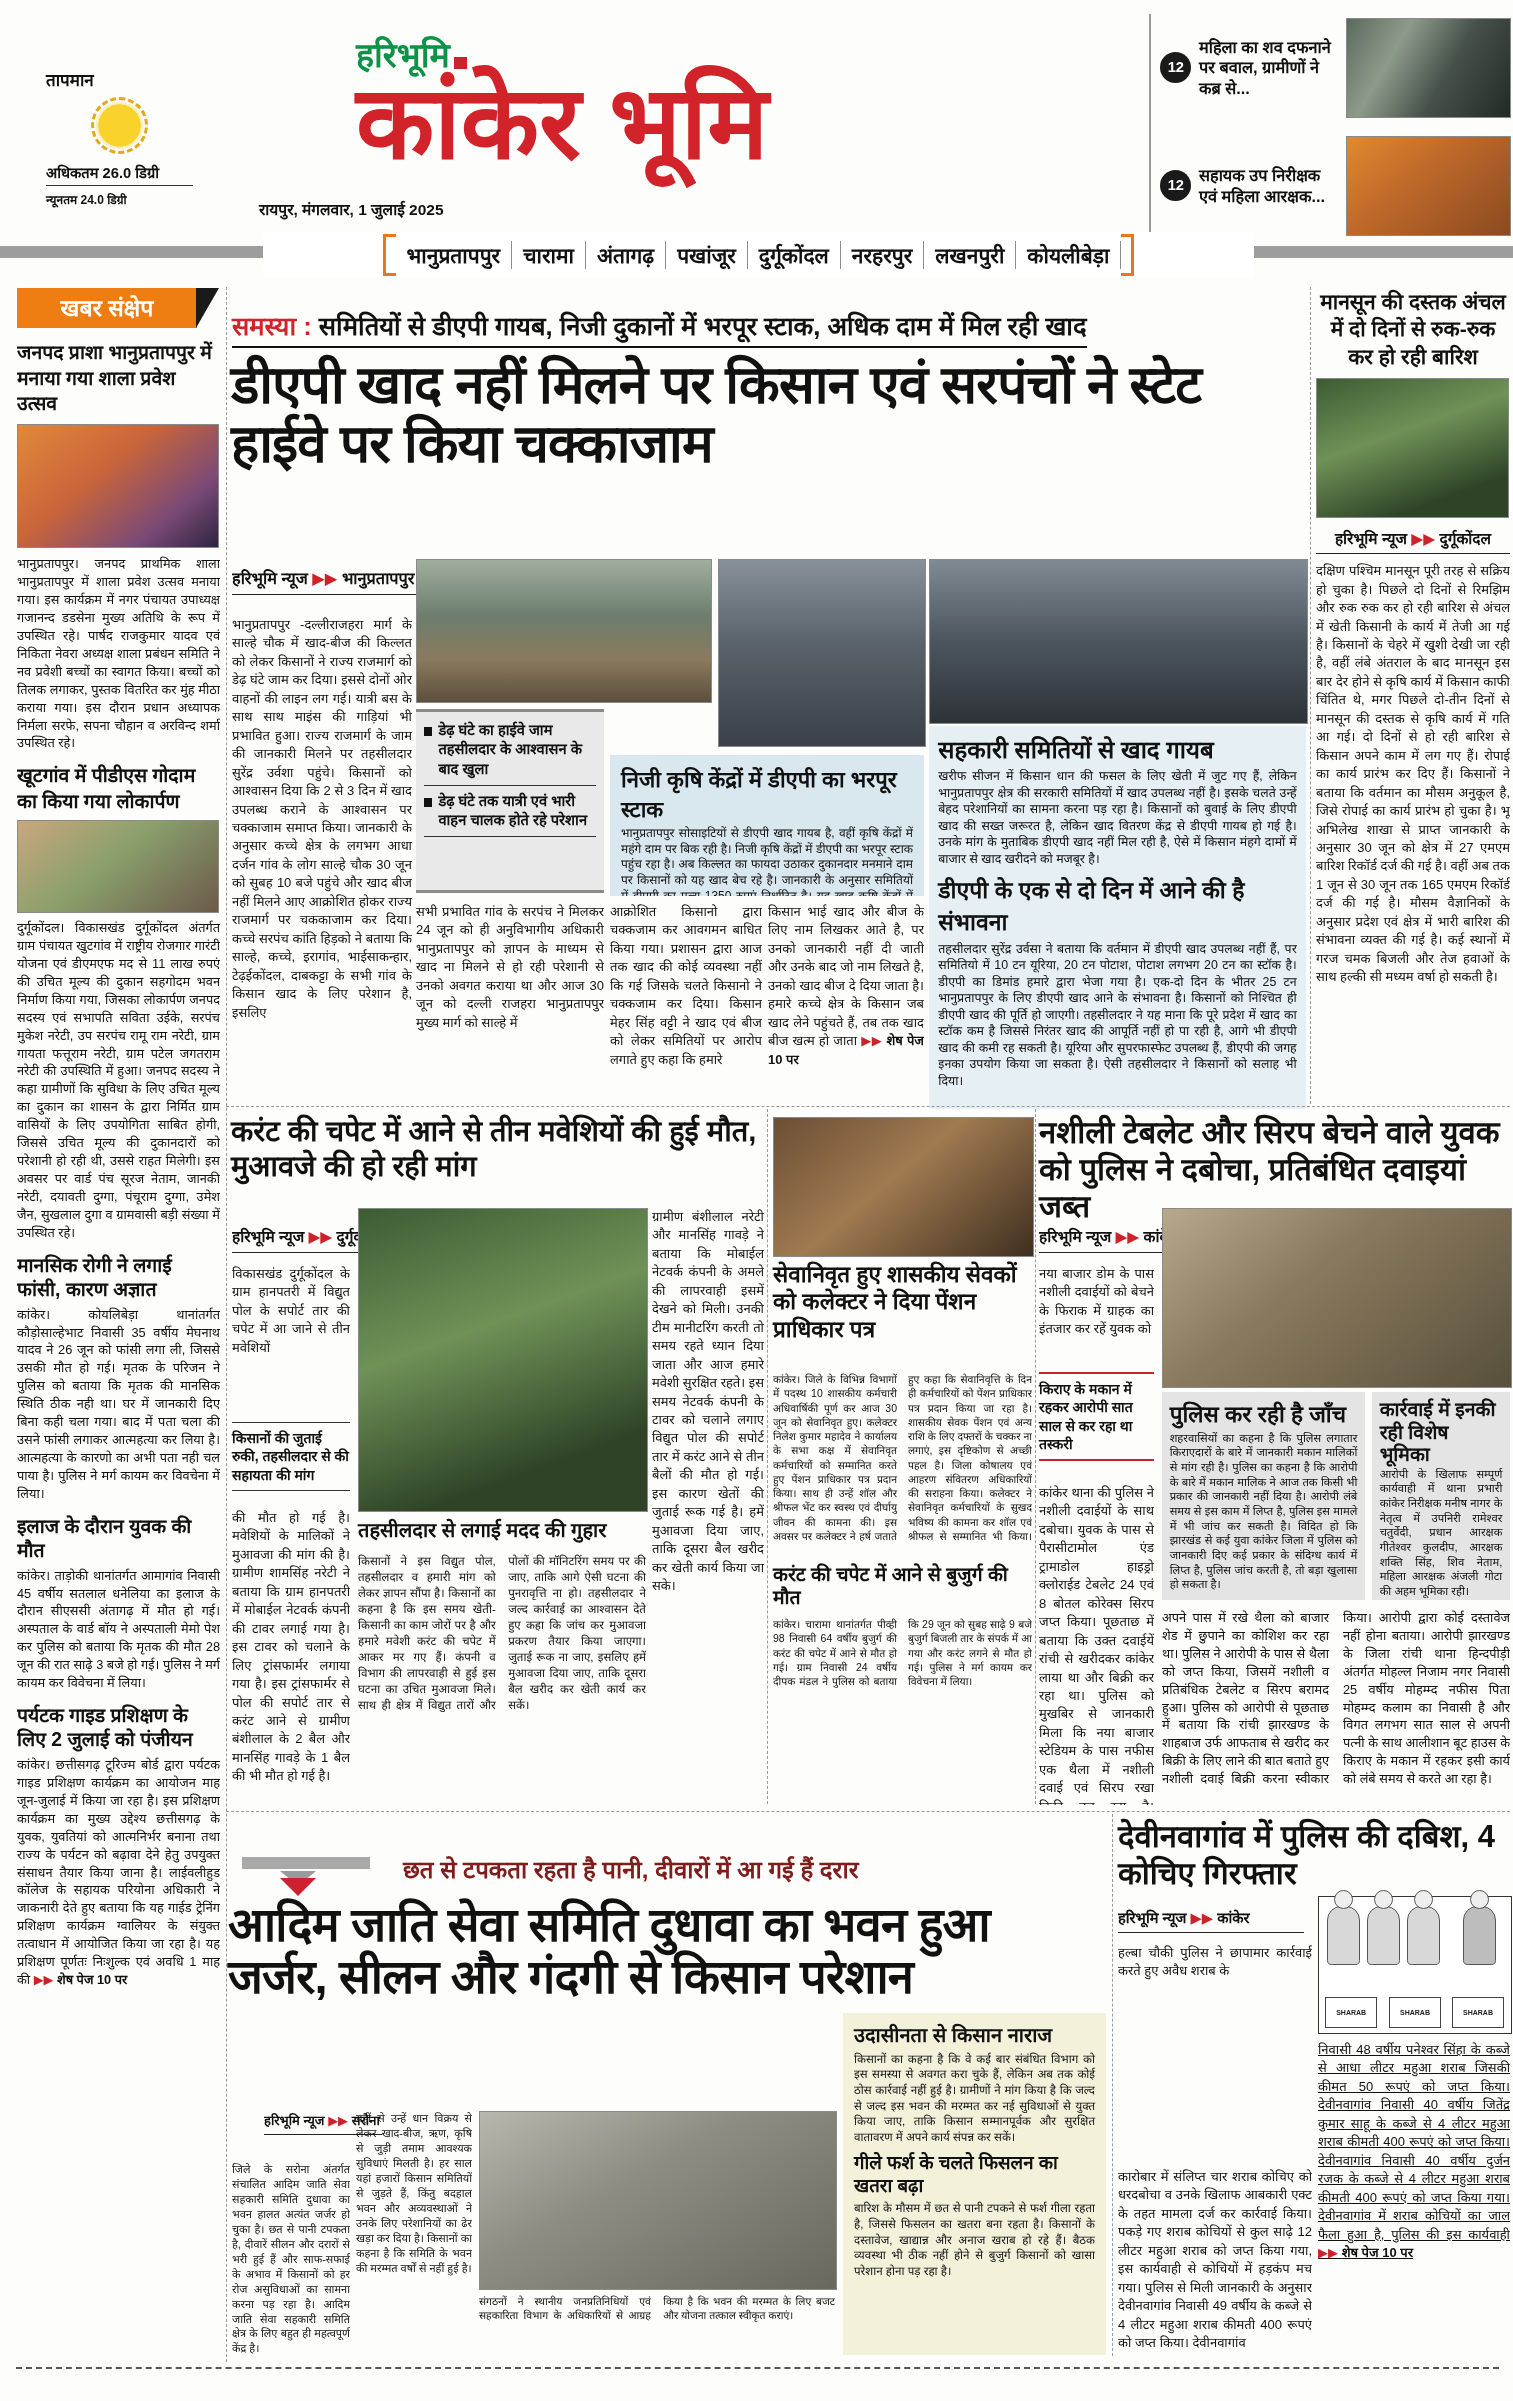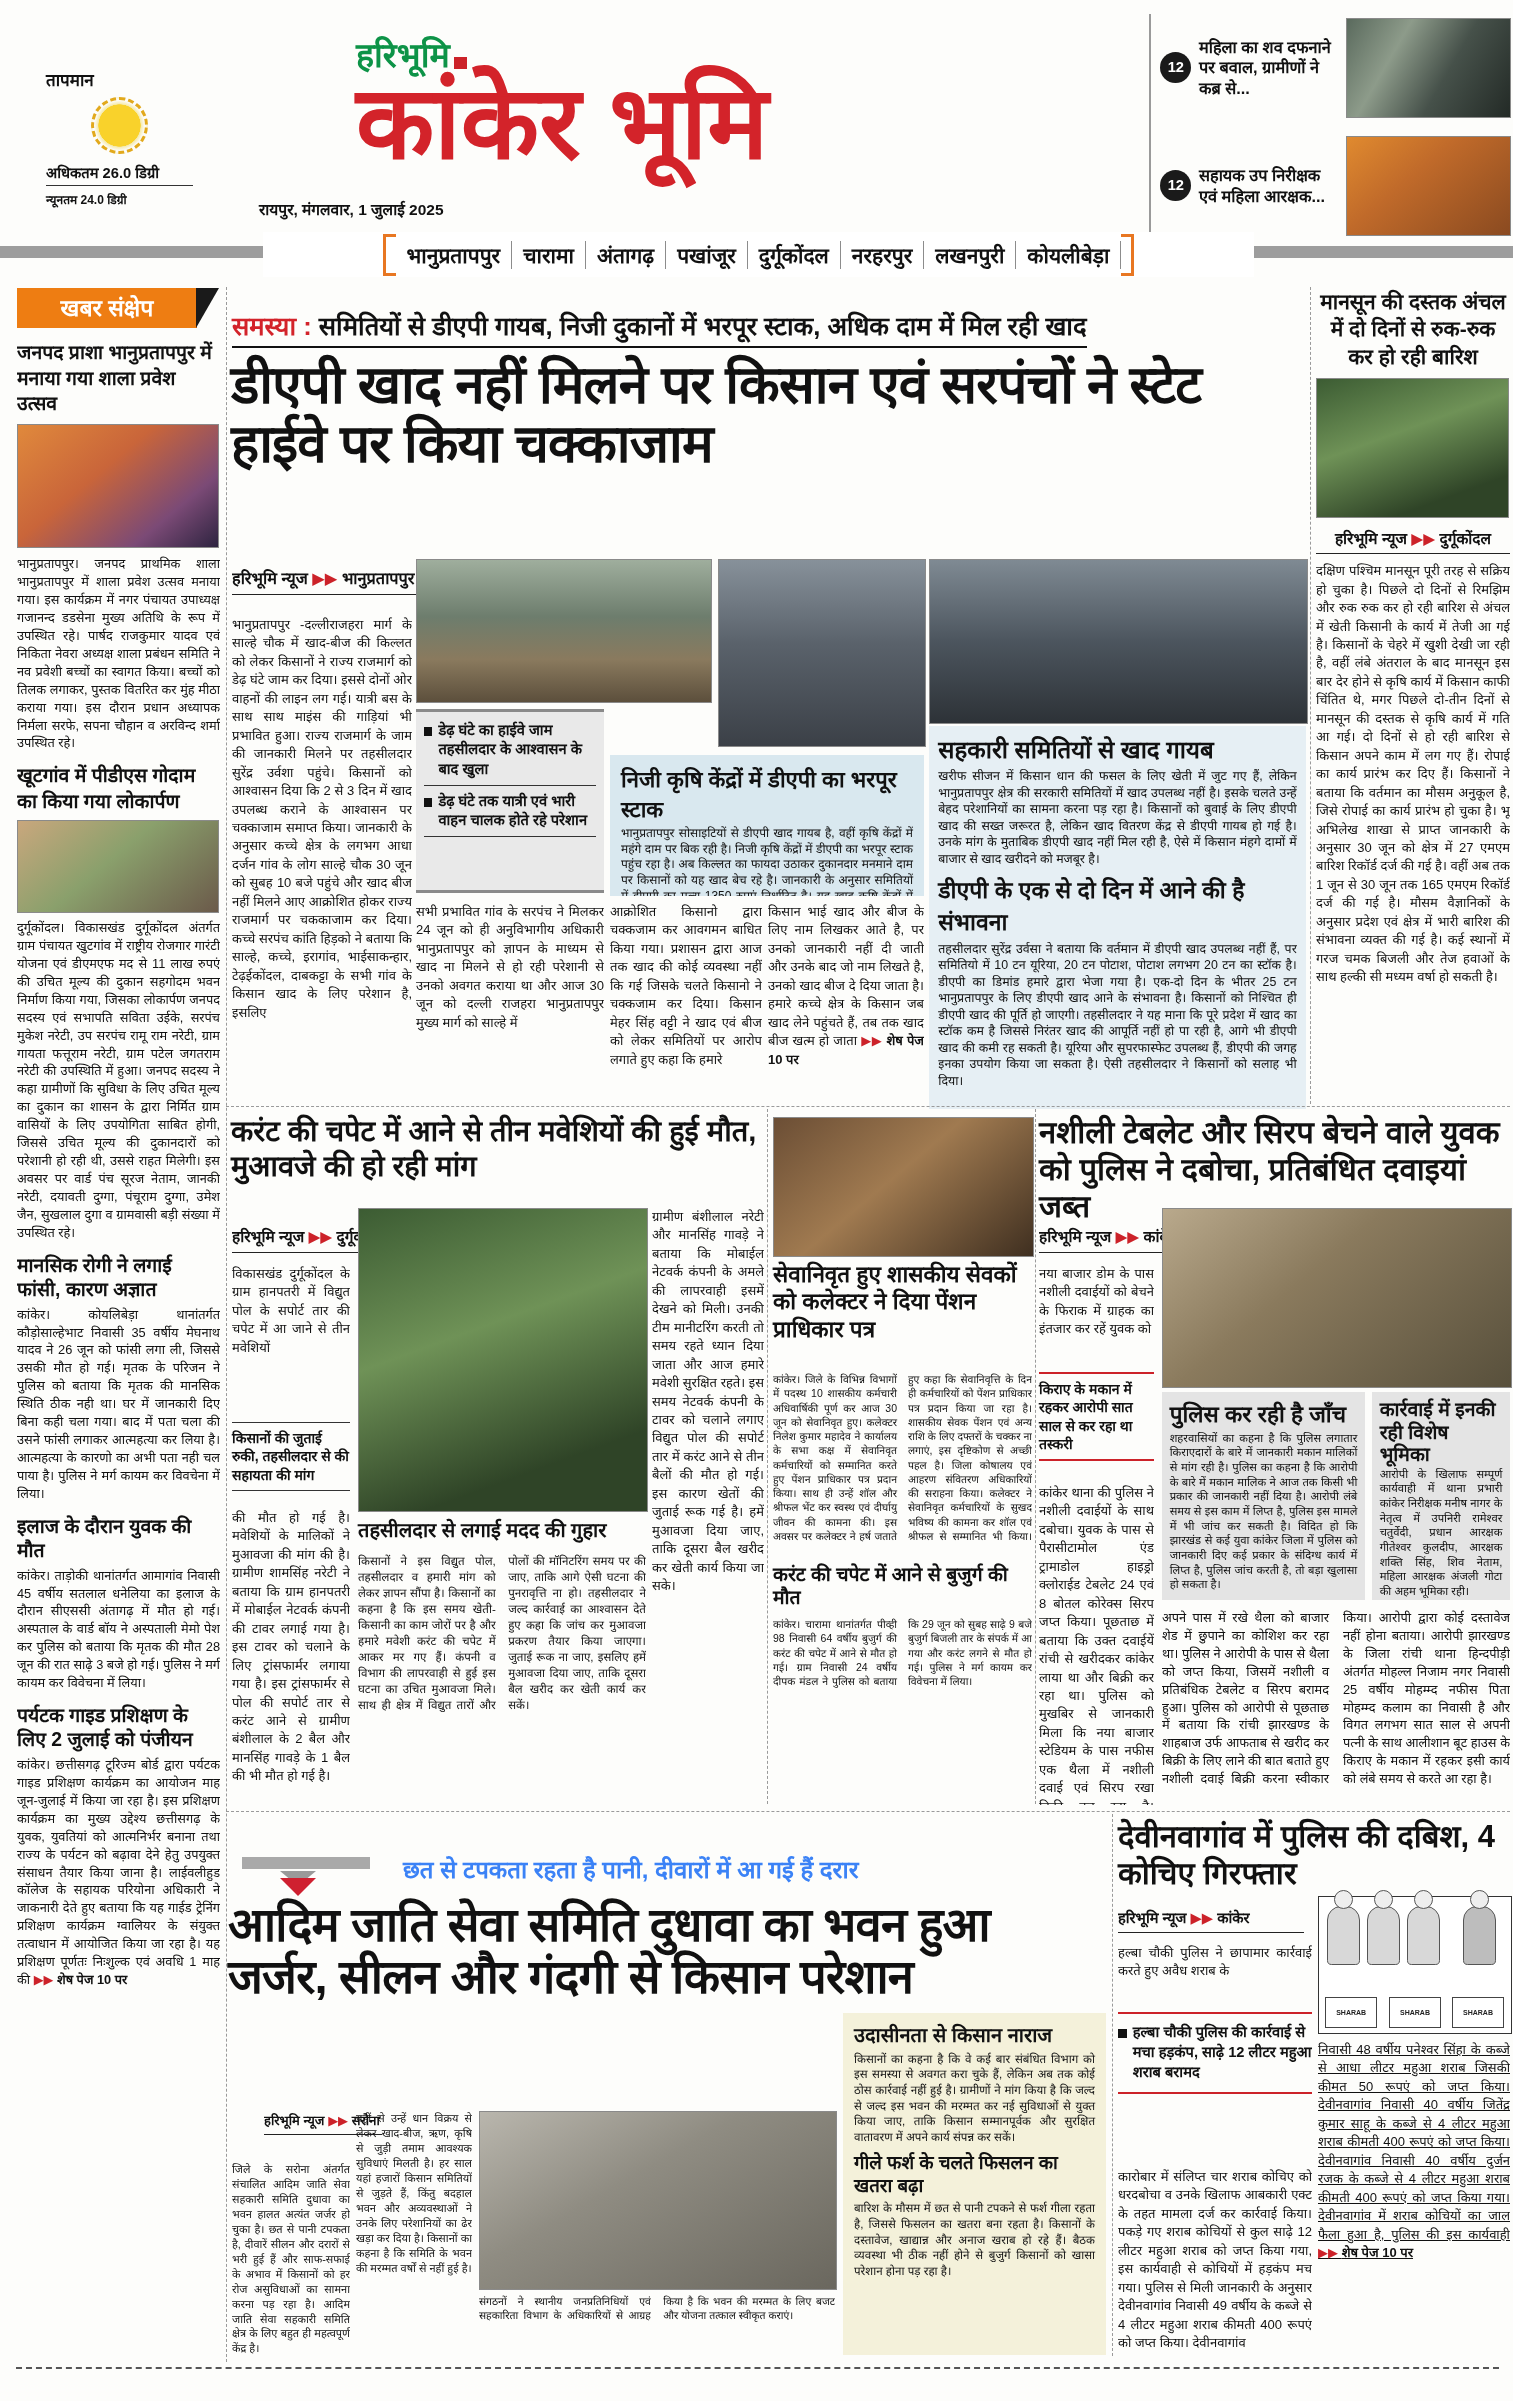--- a/index.html
+++ b/index.html
@@ -231,21 +231,21 @@
   <div class="ab jt ovh" style="left:1162px;top:1609px;width:348px;height:195px;column-count:2;column-gap:14px;font-size:12.8px;line-height:1.4;">अपने पास में रखे थैला को बाजार शेड में छुपाने का कोशिश कर रहा था। पुलिस ने आरोपी के पास से थैला को जप्त किया, जिसमें नशीली व प्रतिबंधिक टेबलेट व सिरप बरामद हुआ। पुलिस को आरोपी से पूछताछ में बताया कि रांची झारखण्ड के शाहबाज उर्फ आफताब से खरीद कर बिक्री के लिए लाने की बात बताते हुए नशीली दवाई बिक्री करना स्वीकार किया। आरोपी द्वारा कोई दस्तावेज नहीं होना बताया। आरोपी झारखण्ड के जिला रांची थाना हिन्दपीड़ी अंतर्गत मोहल्ल निजाम नगर निवासी 25 वर्षीय मोहम्म्द नफीस पिता मोहम्म्द कलाम का निवासी है और विगत लगभग सात साल से अपनी पत्नी के साथ आलीशान बूट हाउस के किराए के मकान में रहकर इसी कार्य को लंबे समय से करते आ रहा है।</div>
 
   <div class="ab dashh" style="left:226px;top:1811px;width:1284px;"></div>
   <div class="ab dashv" style="left:1112px;top:1814px;height:542px;"></div>
 
   <div class="ab" style="left:242px;top:1857px;width:128px;height:11.6px;background:#a9a9a9;"></div>
   <div class="ab" style="left:280px;top:1871px;">
     <div class="vtri" style="border-top:15.5px solid #9a9a9a;"></div>
     <div class="vtri" style="border-top:18.6px solid #cf2030;margin-top:-7.7px;"></div>
   </div>
-  <div class="ab bold" style="left:403px;top:1852px;width:627px;font-size:24px;color:#3b82f6;">छत से टपकता रहता है पानी, दीवारों में आ गई हैं दरार</div>
+  <div class="ab bold" style="left:403px;top:1852px;width:627px;font-size:24px;color:#7f1d1d;">छत से टपकता रहता है पानी, दीवारों में आ गई हैं दरार</div>
   <div class="ab bold" style="left:228px;top:1899px;width:782px;font-size:47px;line-height:1.1;letter-spacing:-0.8px;">आदिम जाति सेवा समिति दुधावा का भवन हुआ जर्जर, सीलन और गंदगी से किसान परेशान</div>
   <div class="ab byline" style="left:232px;top:2111px;width:118px;font-size:13px;white-space:normal;margin-left:32px;">
     <span>हरिभूमि न्यूज</span>
     <span class="arrows">▶▶</span>
     <span>सरोना</span>
   </div>
   <div class="ab jt ovh" style="left:232px;top:2162px;width:118px;height:194px;font-size:11px;line-height:1.36;">जिले के सरोना अंतर्गत संचालित आदिम जाति सेवा सहकारी समिति दुधावा का भवन हालत अत्यंत जर्जर हो चुका है। छत से पानी टपकता है, दीवारें सीलन और दरारों से भरी हुई हैं और साफ-सफाई के अभाव में किसानों को हर रोज असुविधाओं का सामना करना पड़ रहा है। आदिम जाति सेवा सहकारी समिति क्षेत्र के लिए बहुत ही महत्वपूर्ण केंद्र है।</div>
   <div class="ab jt ovh" style="left:356px;top:2111px;width:116px;height:245px;font-size:11px;line-height:1.36;">यहीं से उन्हें धान विक्रय से लेकर खाद-बीज, ऋण, कृषि से जुड़ी तमाम आवश्यक सुविधाएं मिलती है। हर साल यहां हजारों किसान समितियों से जुड़ते हैं, किंतु बदहाल भवन और अव्यवस्थाओं ने उनके लिए परेशानियों का ढेर खड़ा कर दिया है। किसानों का कहना है कि समिति के भवन की मरम्मत वर्षों से नहीं हुई है।</div>
   <div class="ab photo ph-build" style="left:479px;top:2111px;width:356px;height:177px;"></div>
   <div class="ab jt ovh" style="left:479px;top:2294px;width:356px;height:62px;column-count:2;column-gap:12.4px;font-size:10.5px;line-height:1.34;">संगठनों ने स्थानीय जनप्रतिनिधियों एवं सहकारिता विभाग के अधिकारियों से आग्रह किया है कि भवन की मरम्मत के लिए बजट और योजना तत्काल स्वीकृत कराएं।</div>
@@ -256,26 +256,20 @@
     <div class="jt" style="font-size:11.6px;line-height:1.35;margin-top:3.1px;">बारिश के मौसम में छत से पानी टपकने से फर्श गीला रहता है, जिससे फिसलन का खतरा बना रहता है। किसानों के दस्तावेज, खाद्यान्न और अनाज खराब हो रहे हैं। बैठक व्यवस्था भी ठीक नहीं होने से बुजुर्ग किसानों को खासा परेशान होना पड़ रहा है।</div>
   </div>
 
   <div class="ab bold" style="left:1118px;top:1818px;width:392px;font-size:31px;line-height:1.2;">देवीनवागांव में पुलिस की दबिश, 4 कोचिए गिरफ्तार</div>
   <div class="ab byline" style="left:1118px;top:1907px;width:186px;font-size:14.7px;">
     <span>हरिभूमि न्यूज</span>
     <span class="arrows">▶▶</span>
     <span>कांकेर</span>
   </div>
   <div class="ab bodytext jt ovh" style="left:1118px;top:1944px;width:194px;height:60px;">हल्बा चौकी पुलिस ने छापामार कार्रवाई करते हुए अवैध शराब के</div>
-  <div class="ab" style="left:1118px;top:2012px;width:194px;border-top:2.3px solid #cc2229;border-bottom:2.3px solid #cc2229;padding:9.3px 0;">
-    <div style="display:flex;">
-      <span class="sq"></span>
-      <span class="bold" style="font-size:14.7px;line-height:1.35;">हल्बा चौकी पुलिस की कार्रवाई से मचा हड़कंप, साढ़े 12 लीटर महुआ शराब बरामद</span>
-    </div>
-  </div>
   <div class="ab bodytext jt ovh" style="left:1118px;top:2168px;width:194px;height:189px;">कारोबार में संलिप्त चार शराब कोचिए को धरदबोचा व उनके खिलाफ आबकारी एक्ट के तहत मामला दर्ज कर कार्रवाई किया। पकड़े गए शराब कोचियों से कुल साढ़े 12 लीटर महुआ शराब को जप्त किया गया, इस कार्यवाही से कोचियों में हड़कंप मच गया। पुलिस से मिली जानकारी के अनुसार देवीनवागांव निवासी 49 वर्षीय के कब्जे से 4 लीटर महुआ शराब कीमती 400 रूपएं को जप्त किया। देवीनवागांव</div>
 
   <div class="ab" style="left:1318px;top:1896px;width:192px;height:136px;border:1.5px solid #333;background:#fff;">
     <div class="figblob" style="left:7.7px;"></div>
     <div class="figblob" style="left:48px;"></div>
     <div class="figblob" style="left:88px;"></div>
     <div class="figblob" style="left:144px;background:#bdbdbd;"></div>
     <div class="crate" style="left:6.2px;">SHARAB</div>
     <div class="crate" style="left:70px;">SHARAB</div>
     <div class="crate" style="left:133px;">SHARAB</div>

